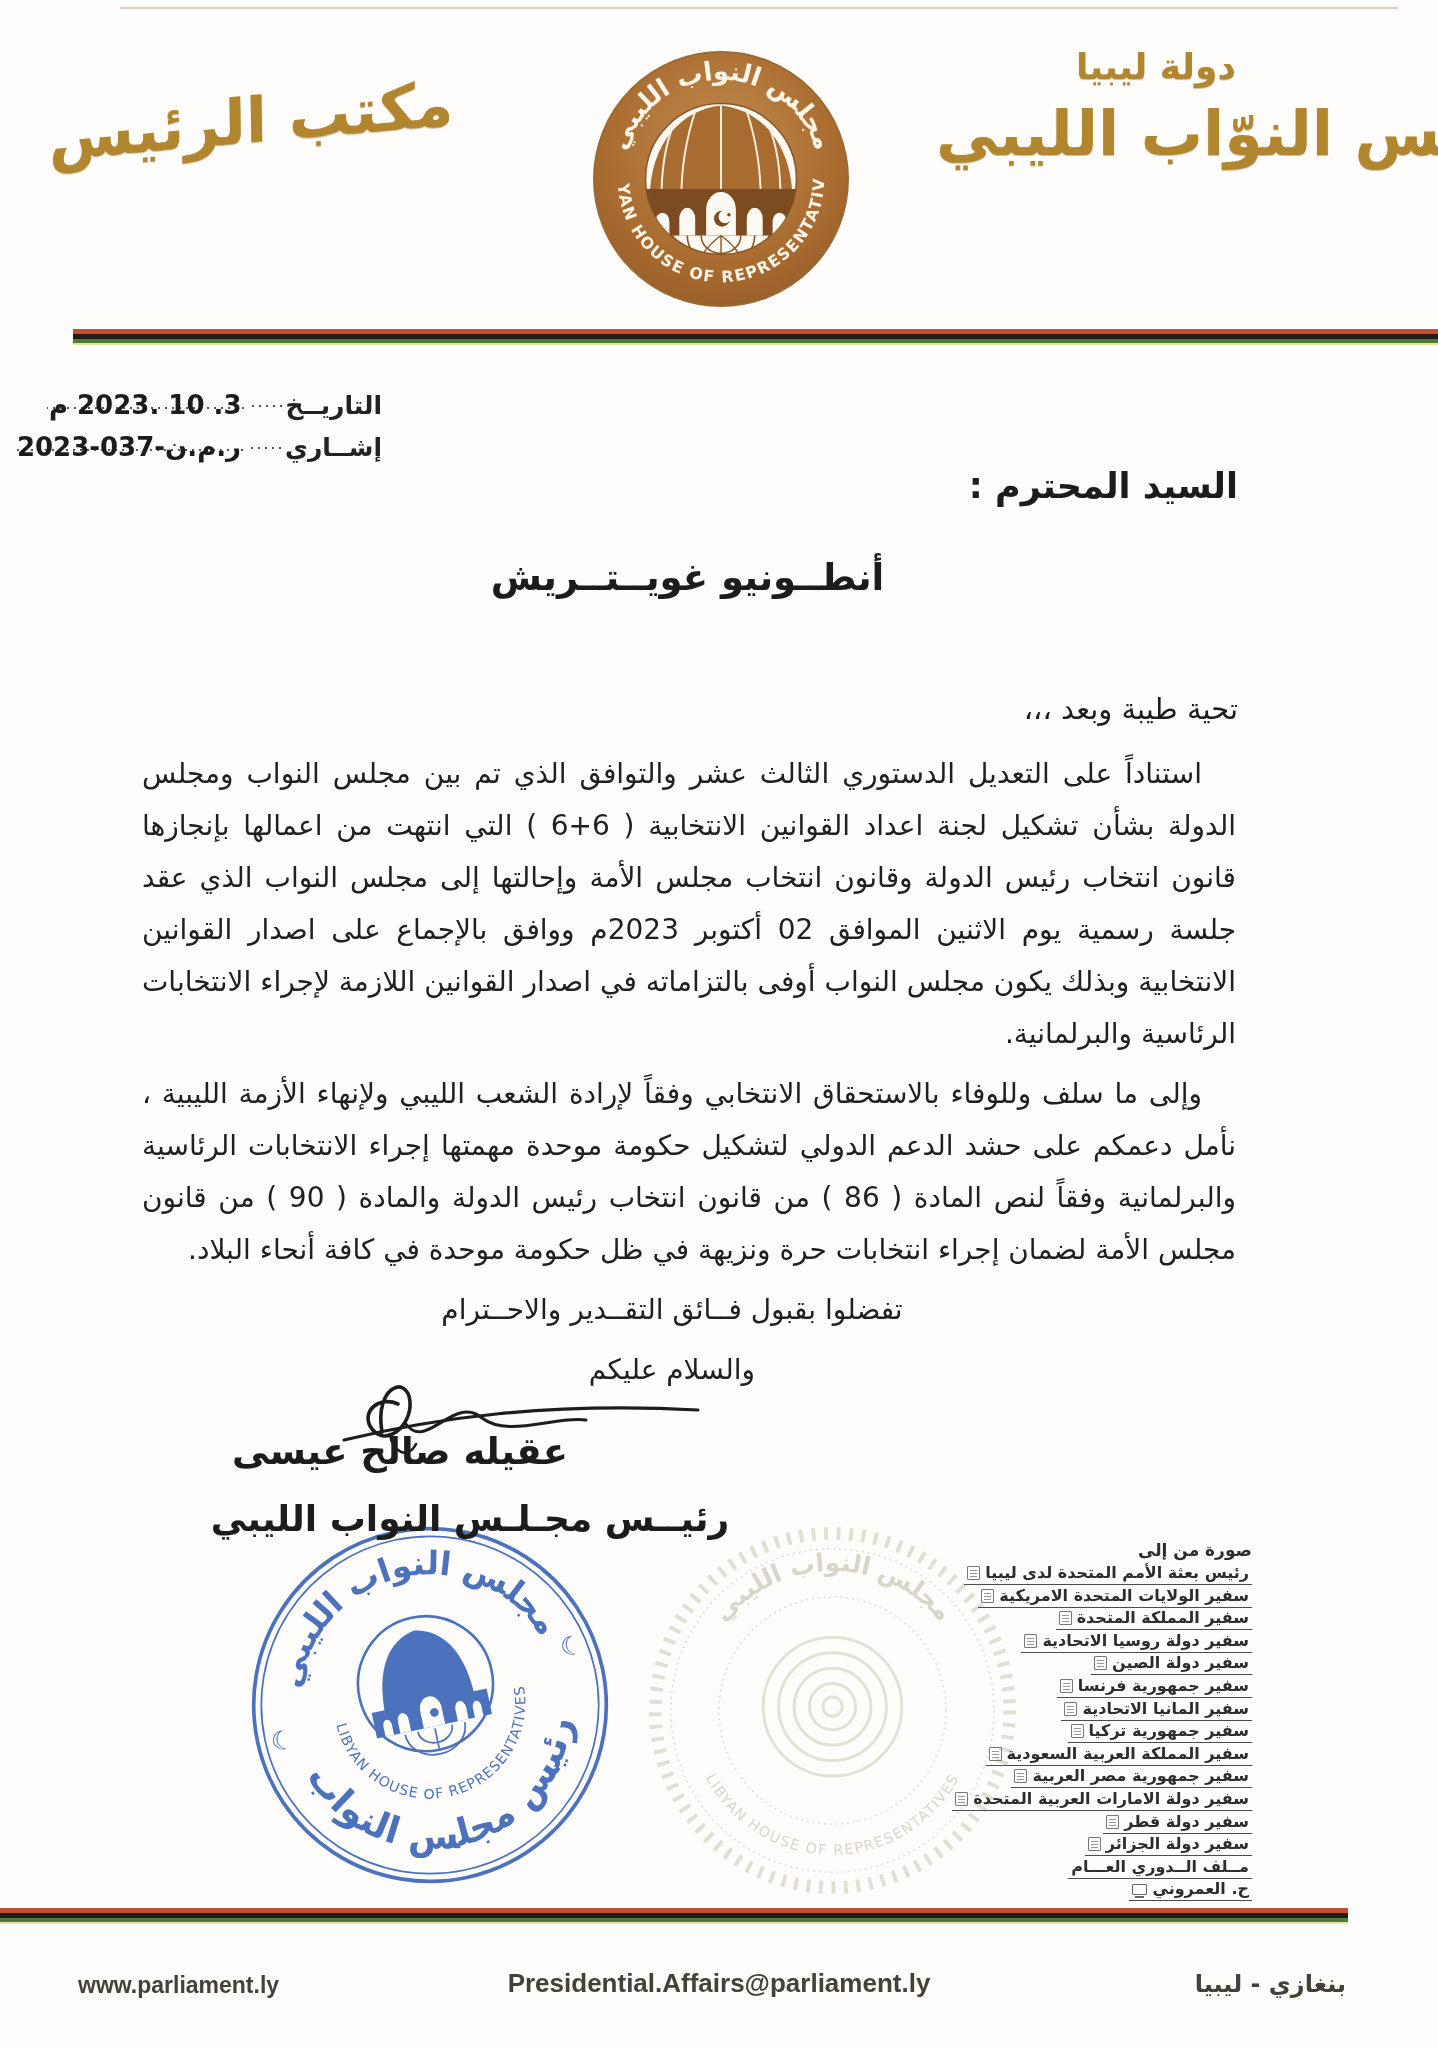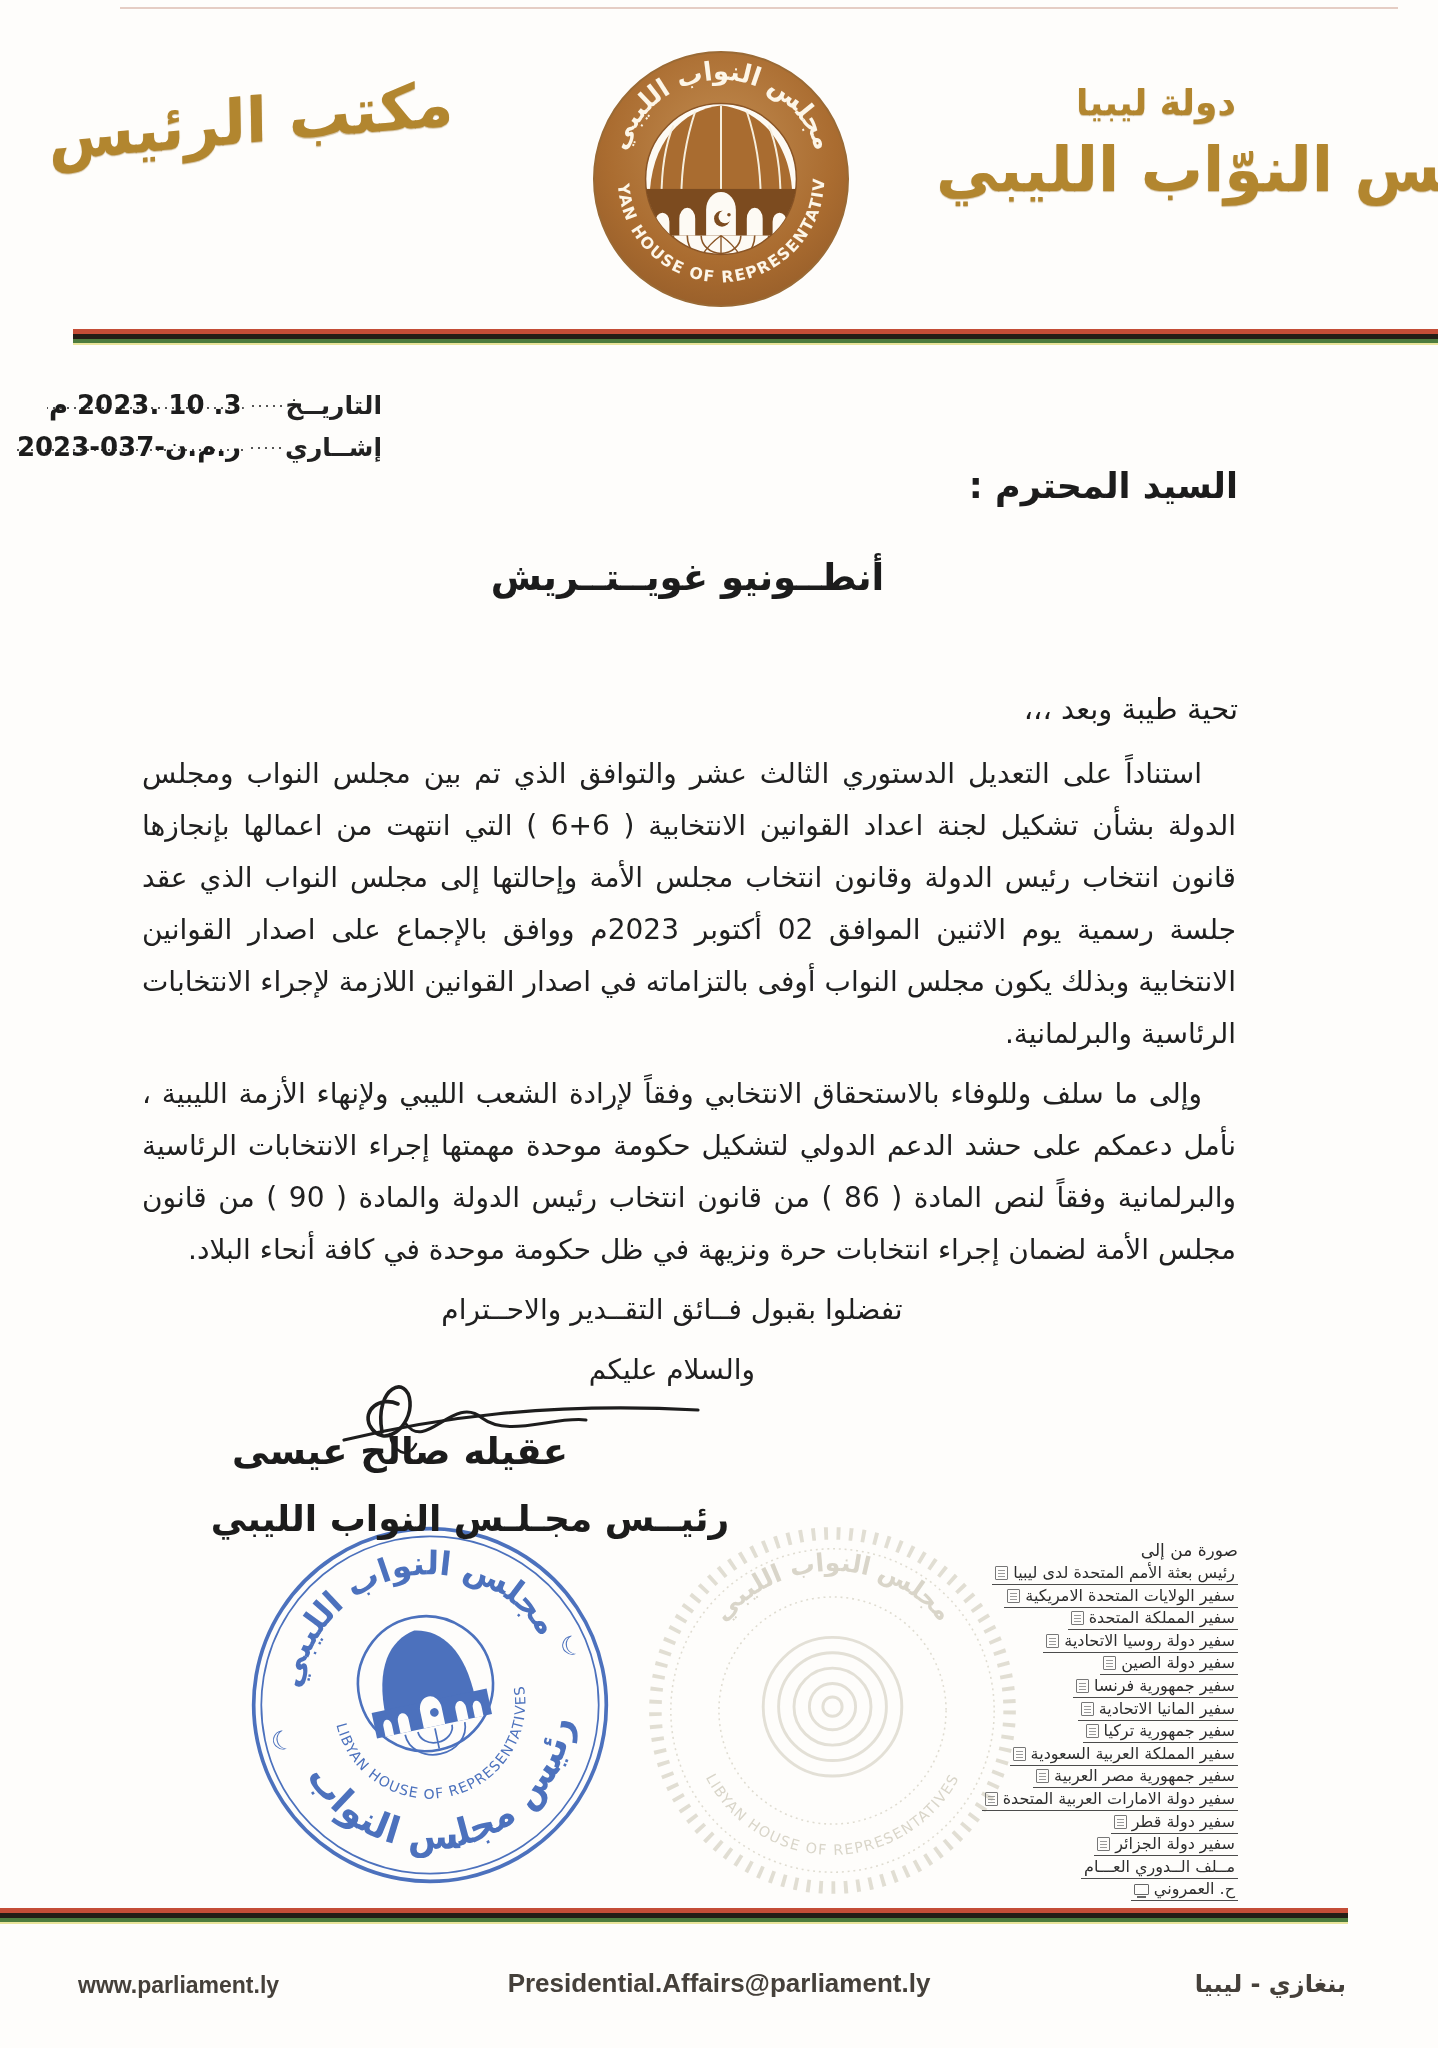--- a/index.html
+++ b/index.html
@@ -8,21 +8,21 @@
   .abs{position:absolute;}
   .nowrap{white-space:nowrap;}
 
   
   .scan-top{left:120px;right:40px;top:7px;height:2px;background:#dcbcb2;opacity:.75;}
 
   
   .gold{color:#b2862f;text-shadow:0 1px 1px rgba(150,110,40,.45);}
   .office-title{left:48px;top:92px;width:300px;font-size:62px;font-weight:bold;
                 transform:rotate(-5deg) skewX(-4deg);text-align:center;line-height:1.1;}
-  .hdr-right{right:62px;top:46px;width:440px;text-align:center;margin-top:36px;}
+  .hdr-right{right:62px;top:46px;width:440px;text-align:center;}
   .hdr-state{font-size:36px;font-weight:bold;letter-spacing:2px;}
   .hdr-council{font-size:62px;font-weight:bold;margin-top:10px;letter-spacing:1px;}
 
   
   .rule .r{height:5px;background:#c44d37;}
   .rule .b{height:5px;background:#241d16;}
   .rule .g{height:4px;background:#4d7c3e;}
   .rule .y{height:2px;background:#e9e49a;}
   .rule-top{left:73px;right:0;top:329px;}
   .rule-bottom{left:0;width:1348px;top:1908px;}
@@ -57,21 +57,21 @@
   .sig-svg{left:286px;top:1360px;width:430px;height:110px;z-index:4;}
   .signer-name{left:195px;width:410px;top:1430px;text-align:center;font-size:37px;font-weight:bold;
                direction:rtl;z-index:5;}
   .signer-title{left:140px;width:660px;top:1498px;text-align:center;font-size:36px;font-weight:bold;
                 direction:rtl;z-index:5;}
 
   .stamp{left:245px;top:1520px;width:370px;height:370px;z-index:2;opacity:.92;}
   .emboss{left:640px;top:1518px;width:385px;height:385px;z-index:1;}
 
   
-  .cc{right:200px;top:1540px;width:500px;direction:rtl;z-index:3;}
+  .cc{right:186px;top:1540px;width:500px;direction:rtl;z-index:3;font-weight:bold;}
   .cc-head{font-size:17px;color:#2c2c2c;margin-bottom:3px;}
   .cc-row{height:22.6px;}
   .cc-inner{display:inline-flex;align-items:center;gap:5px;border-bottom:1px solid #4c4c4c;
             padding:0 3px 1px;direction:rtl;}
   .cc-text{font-size:16px;line-height:20px;color:#2d2d2d;}
   .icon-doc{width:11px;height:12px;border:1px solid #777;border-radius:1px;flex:0 0 auto;
      background:linear-gradient(#999 0 0) center 3px/7px 1px no-repeat,
                 linear-gradient(#999 0 0) center 6px/7px 1px no-repeat,
                 linear-gradient(#999 0 0) center 9px/7px 1px no-repeat;}
   .icon-computer{width:13px;height:9px;border:1px solid #666;border-radius:1px;position:relative;flex:0 0 auto;}

